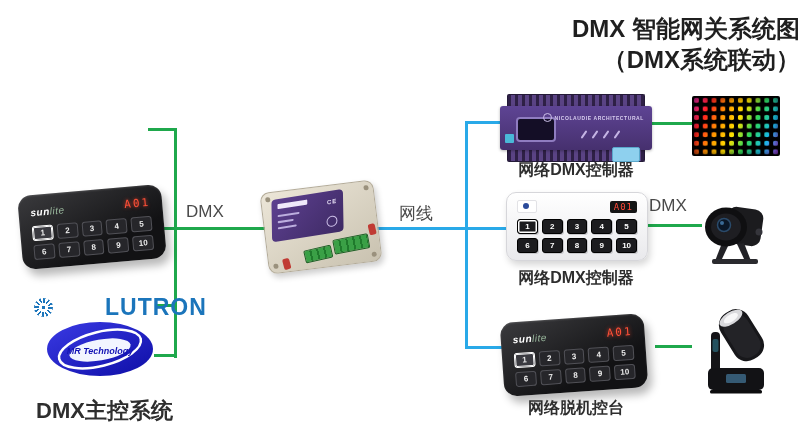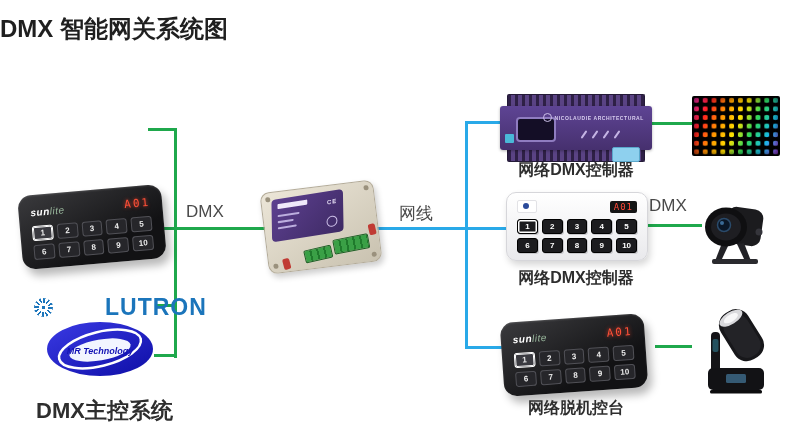--- a/index.html
+++ b/index.html
@@ -1,20 +1,20 @@
 <!DOCTYPE html>
 <html style="--dmx-green: #1fa84c; --net-blue: #29a9e8; --helvar-red: #c23a52; --lutron-blue: #1b75bb; --mr-blue: #1c1cb8; --din-purple: #533a82; --label-dark: #2e2e2e; --label-gray: #4a4a4a;"><head>
 <meta charset="utf-8">
 <style>
   html,body{margin:0;padding:0;background:#fff;}
   #stage{position:relative;width:800px;height:437px;background:#fff;overflow:hidden;
          font-family:"Liberation Sans",sans-serif;color:#222;}
 
   
-  .title{position:absolute;left:0;top:14px;width:100%;text-align:left;
+  .title{position:absolute;left:0;top:14px;width:100%;text-align:right;
          font-weight:bold;font-size:24px;line-height:1.28;color:#1f1f1f;}
 
   
   .ln{position:absolute;}
   .ln.g{background:var(--dmx-green,#1fa84c);}
   .ln.b{background:var(--net-blue,#29a9e8);}
 
   
   .lbl-conn{position:absolute;font-size:17px;color:var(--label-gray,#4a4a4a);}
 
@@ -126,20 +126,21 @@
   .movinghead{position:absolute;left:696px;top:306px;width:80px;height:90px;}
   .waterlight svg,.movinghead svg{width:100%;height:100%;}
 </style>
 </head>
 <body>
 
 <div id="stage">
 
   <div class="title">
     <div>DMX 智能网关系统图</div>
+    <div>（DMX系统联动）</div>
   </div>
 
   <div class="ln g" style="left:174px;top:128px;width:3px;height:230px"></div>
   <div class="ln g" style="left:148px;top:128px;width:29px;height:3px"></div>
   <div class="ln g" style="left:157px;top:227px;width:112px;height:3px"></div>
   <div class="ln g" style="left:156px;top:304px;width:21px;height:3px"></div>
   <div class="ln g" style="left:154px;top:354px;width:23px;height:3px"></div>
 
   <div class="ln b" style="left:373px;top:227px;width:134px;height:3px"></div>
   <div class="ln b" style="left:465px;top:121px;width:3px;height:228px"></div>

